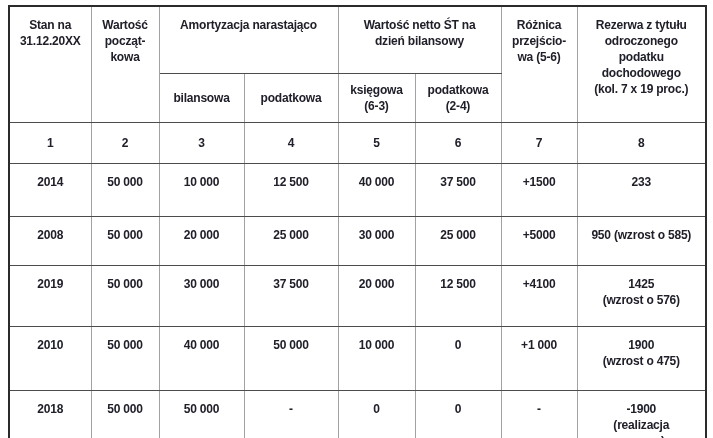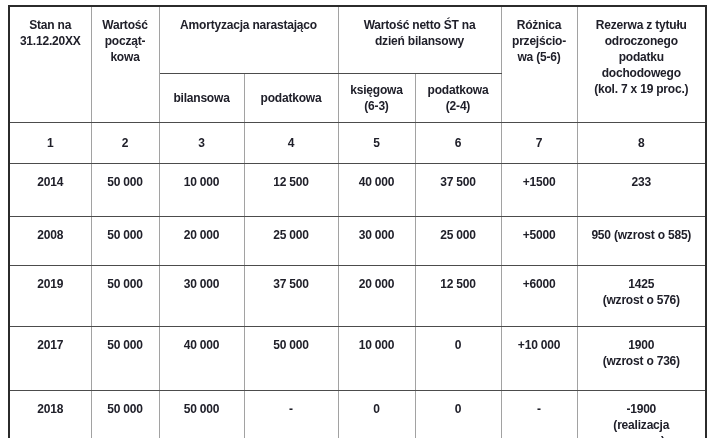--- a/index.html
+++ b/index.html
@@ -137,34 +137,34 @@
         <td>+5000</td>
         <td>950 (wzrost o 585)</td>
       </tr>
       <tr class="data-row r-2016">
         <td>2019</td>
         <td>50 000</td>
         <td>30 000</td>
         <td>37 500</td>
         <td>20 000</td>
         <td>12 500</td>
-        <td>+6000</td>
+        <td>+4100</td>
         <td>1425
 (wzrost o 576)</td>
       </tr>
       <tr class="data-row r-2017">
-        <td>2017</td>
+        <td>2010</td>
         <td>50 000</td>
         <td>40 000</td>
         <td>50 000</td>
         <td>10 000</td>
         <td>0</td>
-        <td>+10 000</td>
+        <td>+1 000</td>
         <td>1900
-(wzrost o 736)</td>
+(wzrost o 475)</td>
       </tr>
       <tr class="data-row r-2018">
         <td>2018</td>
         <td>50 000</td>
         <td>50 000</td>
         <td>-</td>
         <td>0</td>
         <td>0</td>
         <td>-</td>
         <td>-1900

